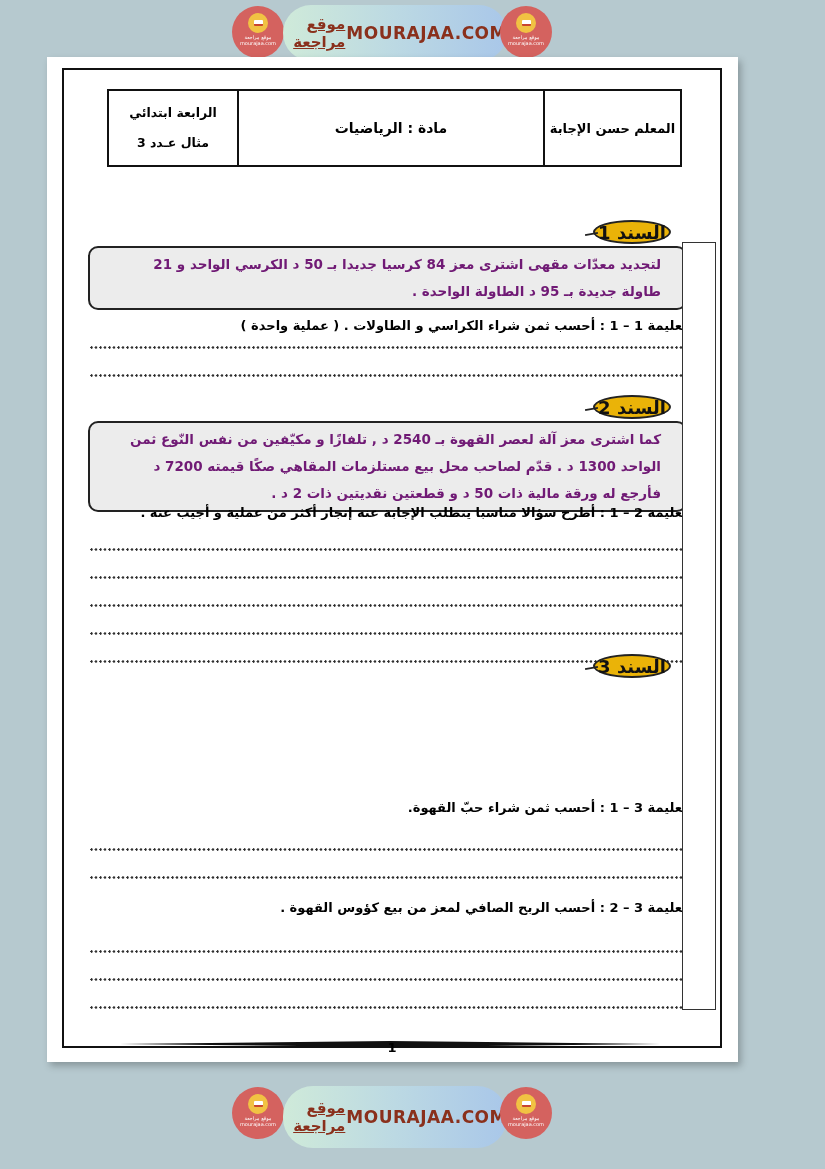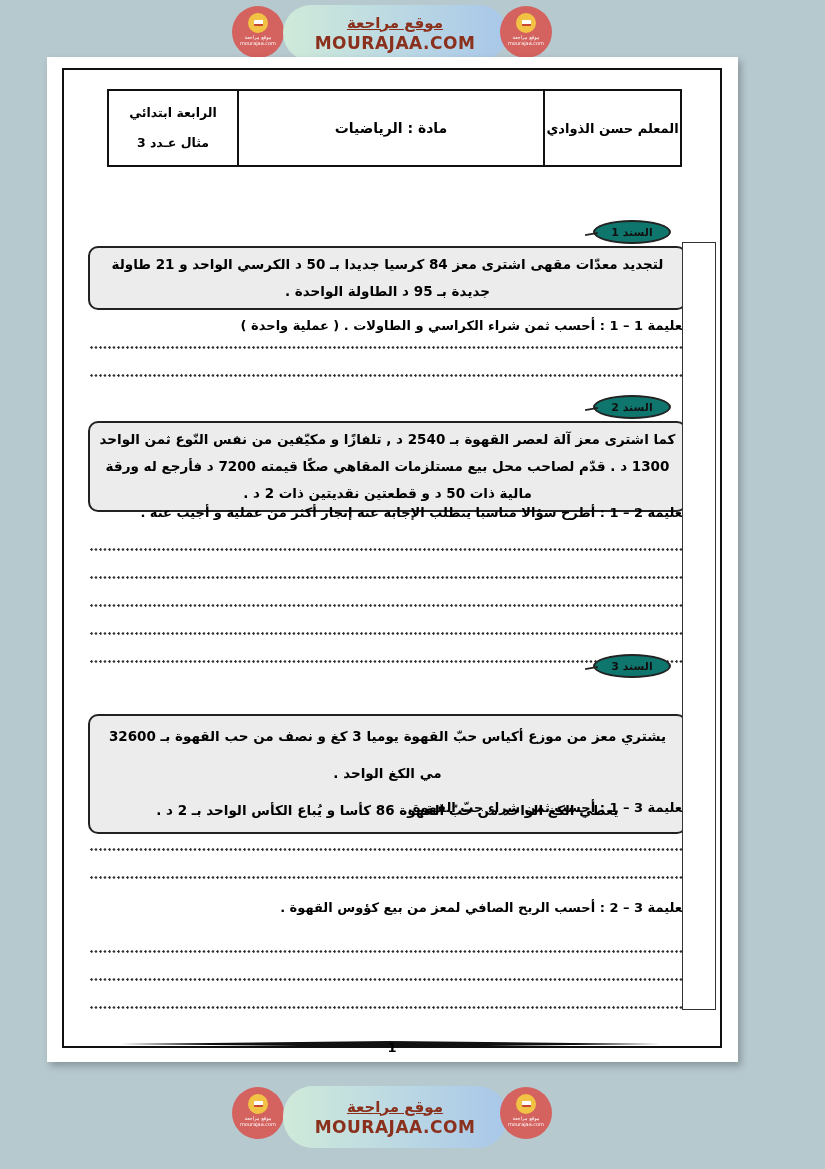--- a/index.html
+++ b/index.html
@@ -5,21 +5,21 @@
   * { margin: 0; padding: 0; box-sizing: border-box; }
   body { width: 825px; height: 1169px; overflow: hidden; font-family: "DejaVu Sans", sans-serif; }
   .canvas { position: relative; width: 825px; height: 1169px; background: #b6c9cf; }
 
   
   .banner { position: absolute; left: 0; width: 100%; height: 60px; }
   .banner-top { top: 3px; }
   .banner-bottom { top: 1084px; height: 66px; }
   .pill { position: absolute; left: 283px; width: 224px; top: 2px; bottom: 2px;
           border-radius: 30px; background: linear-gradient(90deg, #cfead9 0%, #bcd9e3 50%, #a9c7e9 100%);
-          display: flex; flex-direction: column; align-items: center; justify-content: center; gap: 1px; text-align: right; }
+          display: flex; flex-direction: row; align-items: center; justify-content: center; gap: 1px; text-align: right; }
   .site-ar { font-size: 15px; font-weight: bold; color: #8a301c; text-decoration: underline; direction: rtl; }
   .site-en { font-size: 17px; font-weight: bold; color: #8a301c; letter-spacing: .5px; }
   .logo { position: absolute; width: 52px; height: 52px; top: 3px; border-radius: 50%;
           background: #d4625f; display: flex; flex-direction: column; align-items: center; }
   .logo-left { left: 232px; }
   .logo-right { left: 500px; }
   .logo-dot { width: 20px; height: 20px; border-radius: 50%; background: #f1c243; margin-top: 7px;
               display: flex; align-items: center; justify-content: center; }
   .logo-book { width: 9px; height: 6px; background: #fff; border-radius: 1px; border-bottom: 2px solid #c8452f; }
   .logo-cap { font-size: 5px; line-height: 6px; color: #ffffff; text-align: center; margin-top: 1px; direction: rtl; }
@@ -34,29 +34,29 @@
                   border: 2px solid #111; background: #fff; }
   .cell { display: flex; flex-direction: column; align-items: center; justify-content: center; direction: rtl; color: #000; }
   .cell + .cell { border-inline-start: 2px solid #111; }
   .cell-teacher { width: 135px; font-size: 13px; font-weight: bold; }
   .cell-title { width: 306px; font-size: 14.5px; font-weight: bold; line-height: 26px; white-space: nowrap; }
   .cell-title .sub { font-size: 14px; }
   .cell-grade { width: 130px; font-size: 12.5px; font-weight: bold; line-height: 16px; gap: 14px; }
 
   
   .badge { position: absolute; width: 78px; height: 24px; border: 2px solid #222; border-radius: 50%;
-           background: #0f766e; display: flex; align-items: center; justify-content: center;
-           font-size: 11px; font-weight: bold; color: #111; direction: rtl; }
+           background: #eab308; display: flex; align-items: center; justify-content: center;
+           font-size: 18px; font-weight: bold; color: #111; direction: rtl; }
   .badge::before { content: ""; position: absolute; left: -10px; top: 55%; width: 13px; height: 2px;
                    background: #222; transform: rotate(-10deg); }
 
   
   .statement { position: absolute; left: 24px; width: 599px; background: #ececec; border: 2px solid #222;
-               border-radius: 10px; padding: 3px 8px; font-size: 13.5px; font-weight: bold; line-height: 27px;
-               text-align: center; direction: rtl; color: #000000; }
+               border-radius: 10px; padding: 3px 24px; font-size: 13.5px; font-weight: bold; line-height: 27px;
+               text-align: right; direction: rtl; color: #701a75; }
   .statement.wide-lines { line-height: 37px; padding-top: 2px; }
 
   
   .instruction { position: absolute; left: 24px; right: 33px; font-size: 13px; font-weight: bold;
                  direction: rtl; text-align: right; color: #000; }
 
   
   .dotline { position: absolute; left: 26px; right: 31px; height: 3px; background-repeat: repeat-x;
              background-image: radial-gradient(circle at 1.5px 1.5px, #2a2a2a 1px, transparent 1.4px);
              background-size: 4.5px 3px; }
@@ -92,21 +92,21 @@
         </div>
       <div class="logo-cap">موقع مراجعة mourajaa.com</div>
     </div>
   </div>
 
   <div class="page">
     <div class="page-border">
 
       <div class="header-table">
         <div class="cell cell-teacher">
-          <span>المعلم حسن الذوادي</span>
+          <span>المعلم حسن الإجابة</span>
         </div>
         <div class="cell cell-title">
           <span class="sub">مادة : الرياضيات</span>
         </div>
         <div class="cell cell-grade">
           <span>الرابعة ابتدائي</span>
           <span>مثال عـدد 3</span>
         </div>
       </div>
 
@@ -119,24 +119,20 @@
       <div class="badge" style="left:529px; top:325px;">السند 2</div>
       <div class="statement" style="top:351px; min-height:77px;">كما اشترى معز آلة لعصر القهوة بـ 2540 د , تلفازًا و مكيّفين من نفس النّوع ثمن الواحد 1300 د . قدّم لصاحب محل بيع مستلزمات المقاهي صكًا قيمته 7200 د فأرجع له ورقة مالية ذات 50 د و قطعتين نقديتين ذات 2 د .</div>
       <div class="instruction" style="top:435px;">تعليمة 2 – 1 : أطرح سؤالا مناسبا يتطلب الإجابة عنه إنجاز أكثر من عملية و أجيب عنه .</div>
       <div class="dotline" style="top:478px;"></div>
       <div class="dotline" style="top:506px;"></div>
       <div class="dotline" style="top:534px;"></div>
       <div class="dotline" style="top:562px;"></div>
       <div class="dotline" style="top:590px;"></div>
 
       <div class="badge" style="left:529px; top:584px;">السند 3</div>
-      <div class="statement wide-lines" style="top:644px; min-height:77px;">
-        <div>يشتري معز من موزع أكياس حبّ القهوة يوميا 3 كغ و نصف من حب القهوة بـ 32600 مي الكغ الواحد .</div>
-        <div>يعطي الكغ الواحد من حبّ القهوة 86 كأسا و يُباع الكأس الواحد بـ 2 د .</div>
-      </div>
       <div class="instruction" style="top:730px;">تعليمة 3 – 1 : أحسب ثمن شراء حبّ القهوة.</div>
       <div class="dotline" style="top:778px;"></div>
       <div class="dotline" style="top:806px;"></div>
       <div class="instruction" style="top:830px;">تعليمة 3 – 2 : أحسب الربح الصافي لمعز من بيع كؤوس القهوة .</div>
       <div class="dotline" style="top:880px;"></div>
       <div class="dotline" style="top:908px;"></div>
       <div class="dotline" style="top:936px;"></div>
 
       <div class="margin-box"></div>
 

